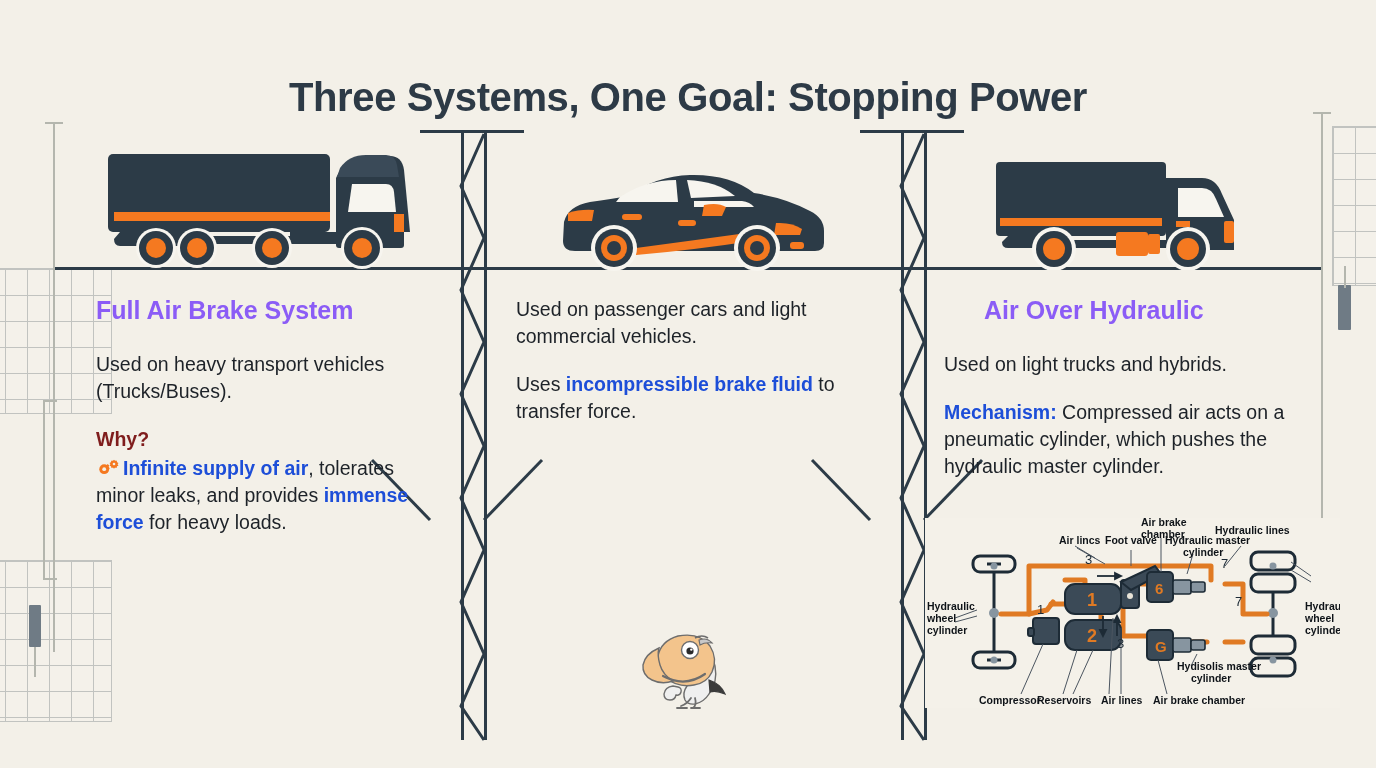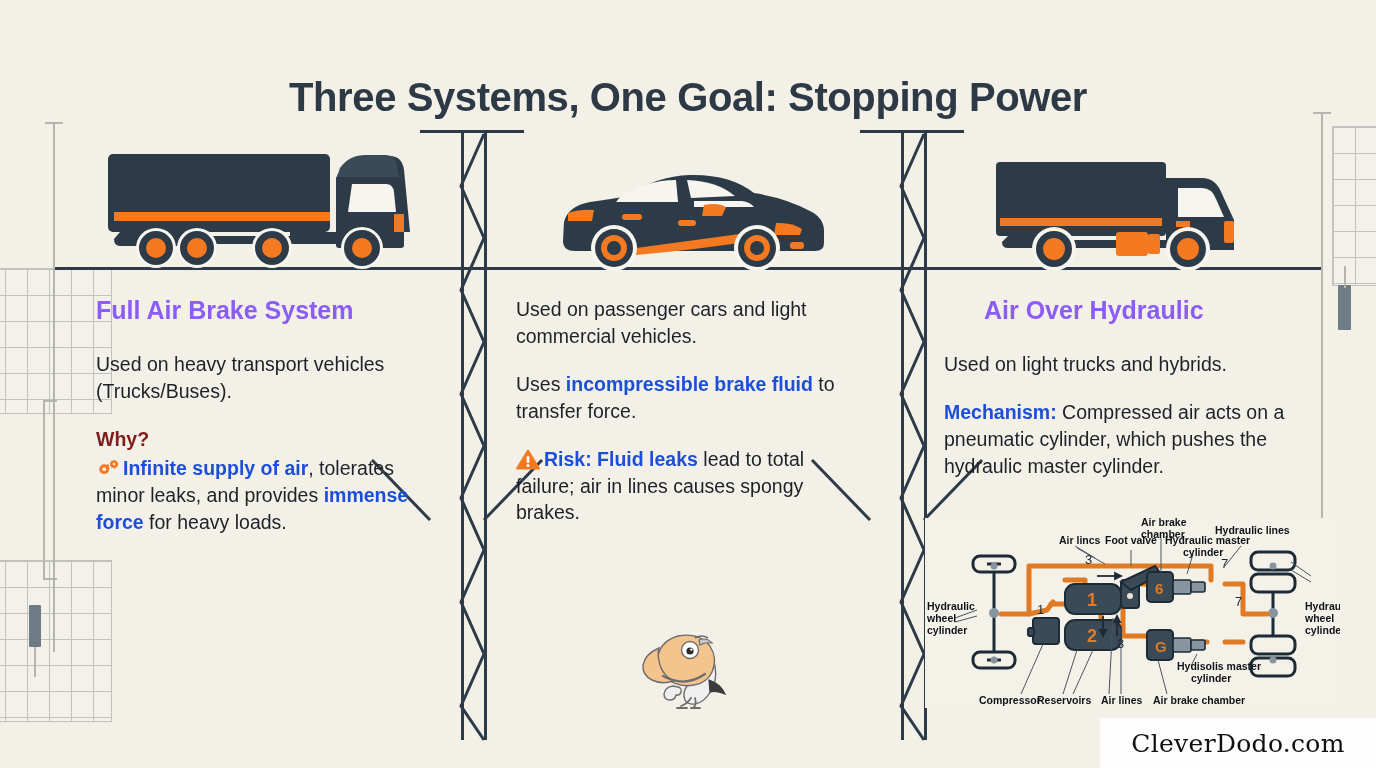--- a/index.html
+++ b/index.html
@@ -227,29 +227,20 @@
             <circle cx="18" cy="5" r="1.3" fill="#f3f0e8"></circle>
           </g>
         </svg>
       </span><b>Infinite supply of air</b><span>, tolerates minor leaks, and provides </span><b>immense force</b><span> for heavy loads.</span>
     </p>
   </div>
 
   <div class="col" style="left:516px;width:345px;">
     <p class="para">Used on passenger cars and light commercial vehicles.</p>
     <p class="para"><span>Uses </span><b>incompressible brake fluid</b><span> to transfer force.</span></p>
-    <p class="para">
-      <span class="warn-ico">
-        <svg width="24" height="21" viewBox="0 0 24 21">
-          <path d="M12 1.5 L23 19.5 H1 Z" fill="#f57920" stroke="#f57920" stroke-width="2" stroke-linejoin="round"></path>
-          <rect x="10.7" y="7" width="2.6" height="7" rx="1.2" fill="#fff"></rect>
-          <circle cx="12" cy="16.5" r="1.5" fill="#fff"></circle>
-        </svg>
-      </span><b>Risk: Fluid leaks</b><span> lead to total failure; air in lines causes spongy brakes.</span>
-    </p>
   </div>
 
   <div class="col" style="left:944px;width:400px;">
     <div class="col-head" style="text-align:left;padding-left:40px;">Air Over Hydraulic</div>
     <p class="para">Used on light trucks and hybrids.</p>
     <p class="para"><b>Mechanism:</b><span> Compressed air acts on a pneumatic cylinder, which pushes the hydraulic master cylinder.</span></p>
   </div>
 
   <svg id="dodo" viewBox="0 0 100 82">
     <g>
@@ -399,17 +390,14 @@
       <g font-family="'Liberation Sans',sans-serif" font-size="13" fill="#1d2b36">
         <text x="160" y="46">3</text>
         <text x="192" y="130">3</text>
         <text x="296" y="50">7</text>
         <text x="310" y="88">7</text>
         <text x="112" y="96">1</text>
       </g>
     </svg>
   </div>
 
-  <div id="watermark">
-    <span>CleverDodo.com</span>
-  </div>
 
 </div>
 
 </body></html>

